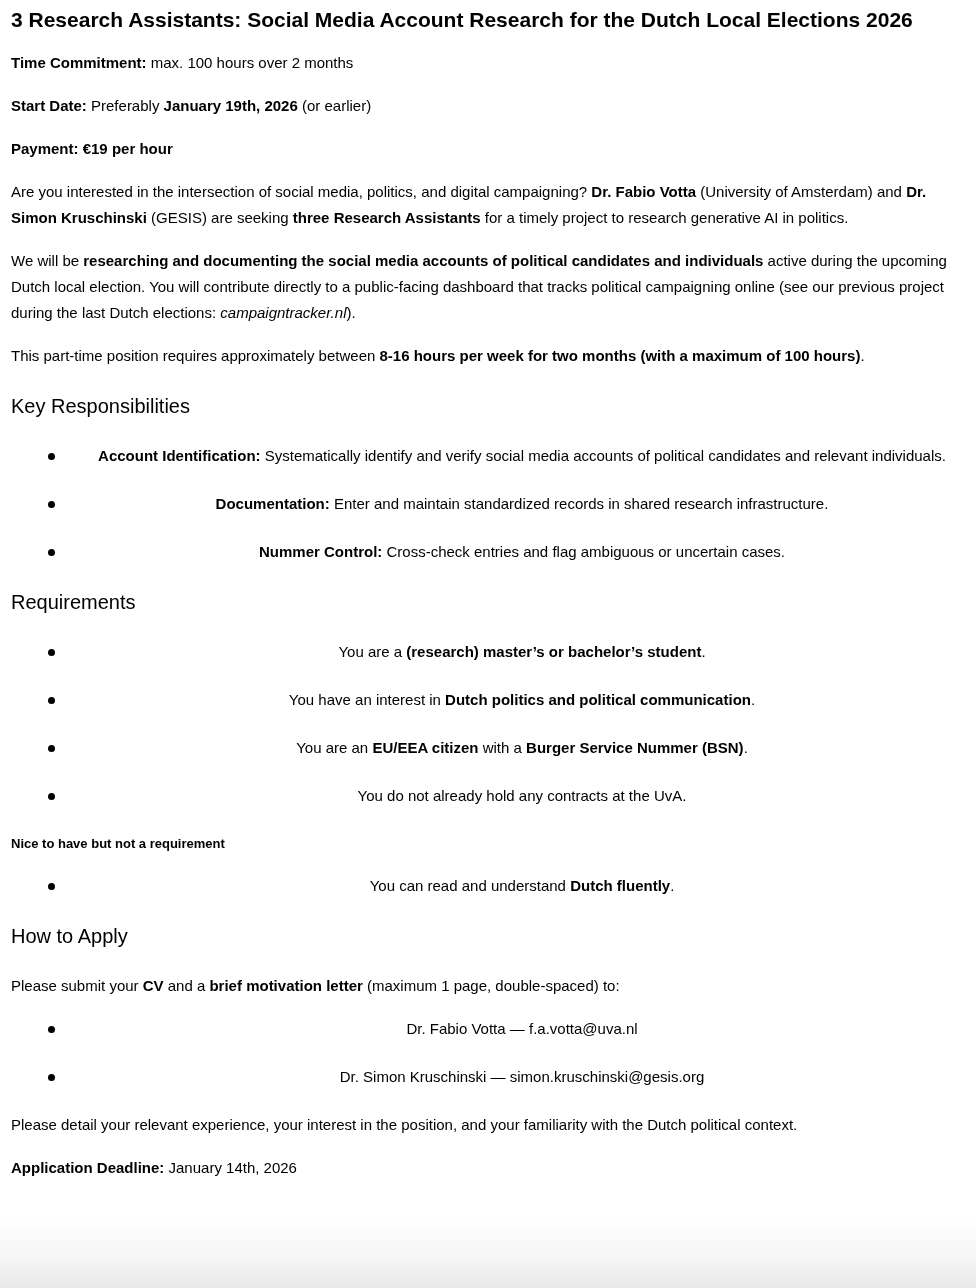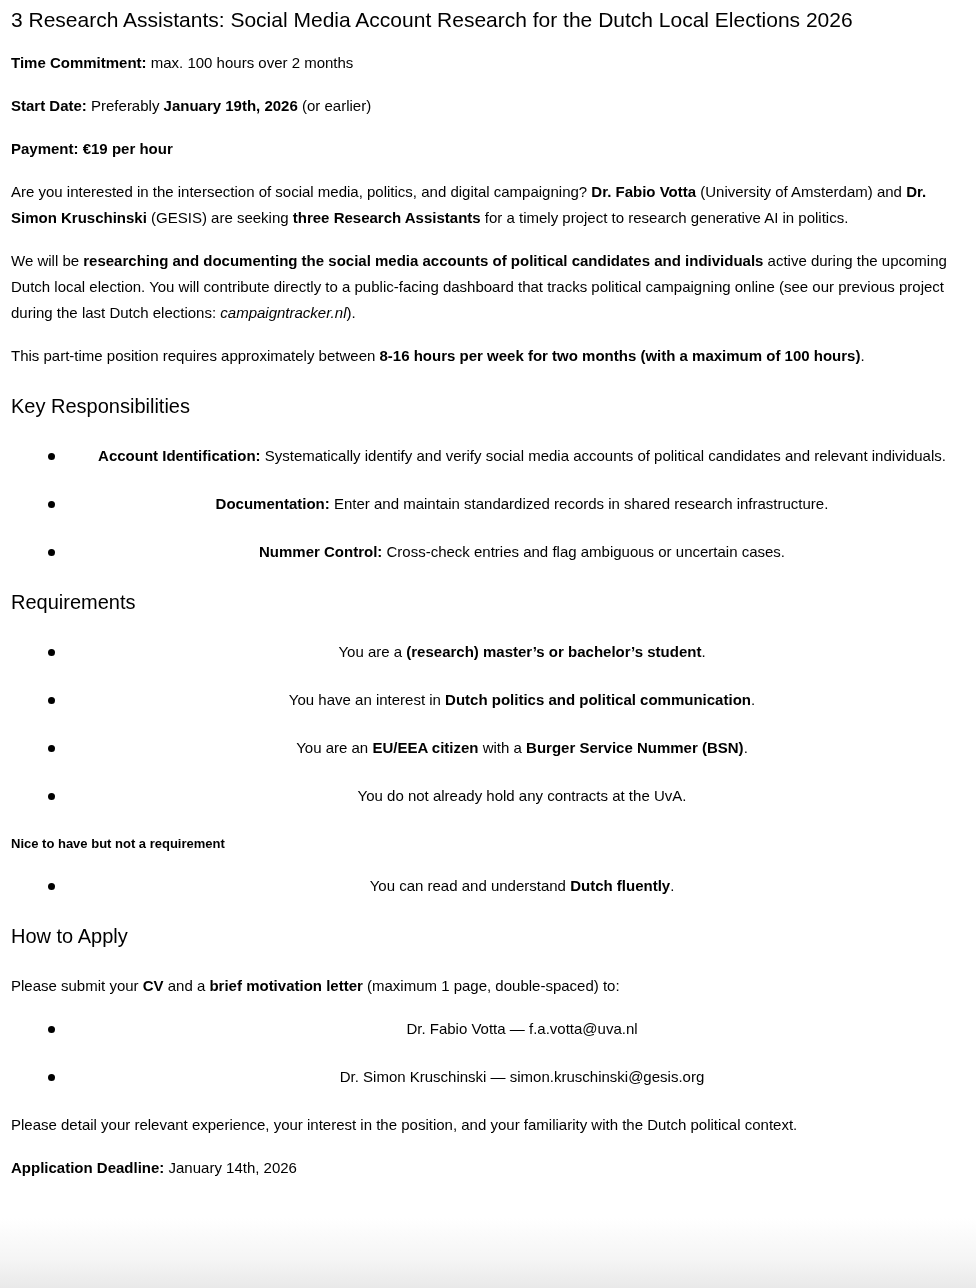--- a/index.html
+++ b/index.html
@@ -15,21 +15,21 @@
   .page {
     position: relative;
     z-index: 1;
     padding: 6px 10px 0 11px;
     box-sizing: border-box;
     width: 976px;
   }
   h1.doc-title {
     font-size: 21px;
     line-height: 28px;
-    font-weight: 400;
+    font-weight: 700;
     margin: 0 0 16px 0;
   }
   h2.section-heading {
     font-size: 20px;
     line-height: 26px;
     font-weight: 400;
     margin: 24px 0;
   }
   h3.sub-heading {
     font-size: 13px;

